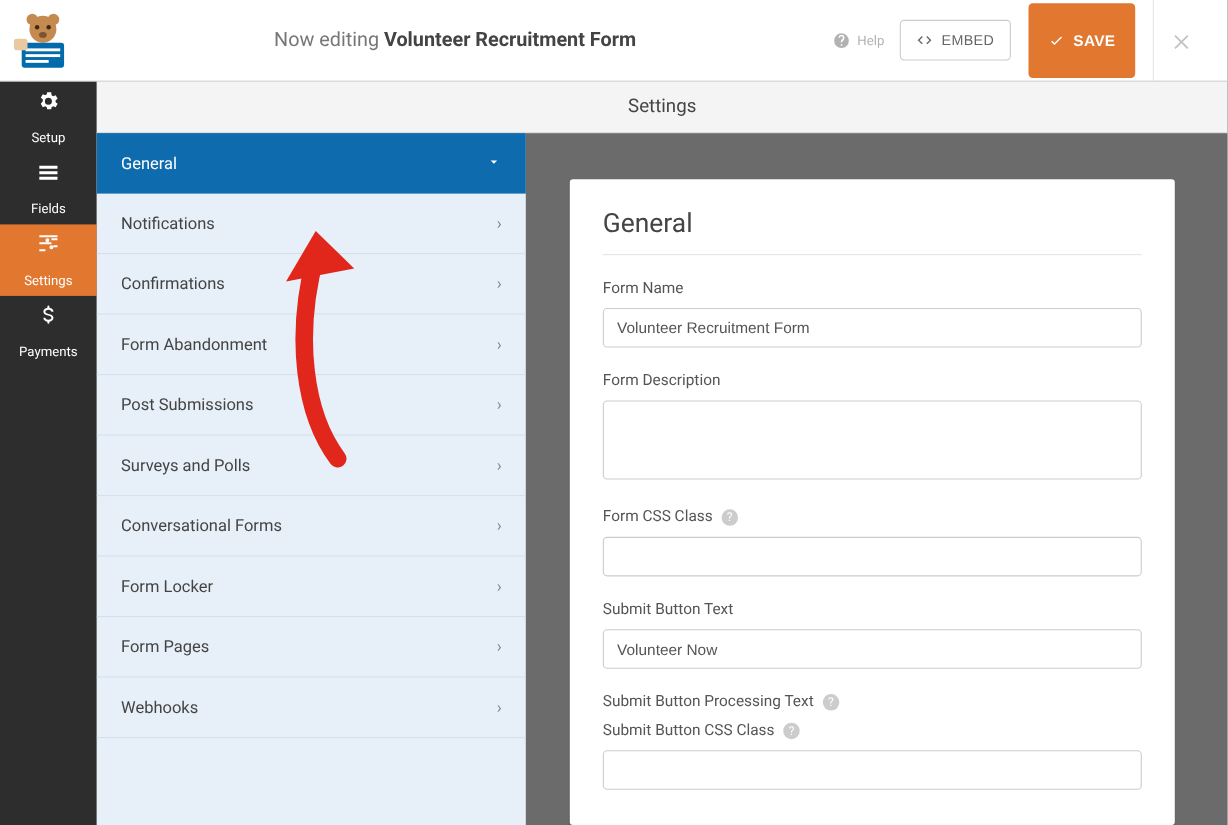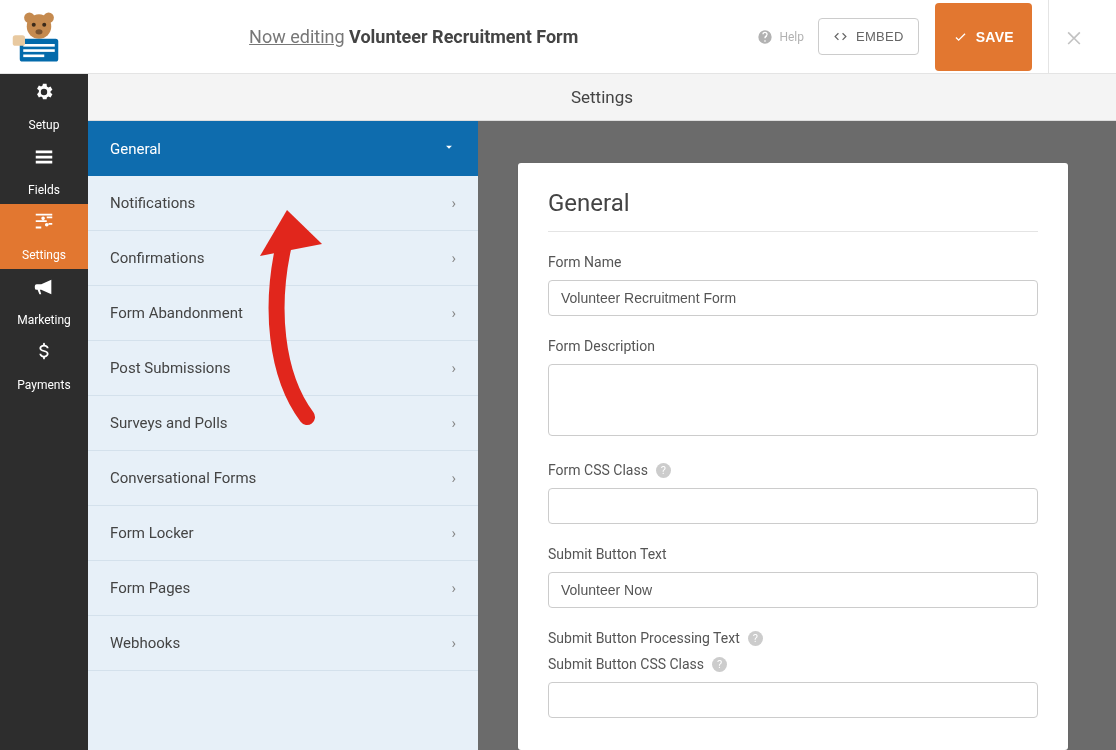--- a/index.html
+++ b/index.html
@@ -16,21 +16,21 @@
   border-bottom: 1px solid #e4e4e4;
   display: flex;
   align-items: center;
   padding: 0 18px 0 8px;
   position: relative;
 }
 .logo {
   width: 62px; height: 60px; display:flex; align-items:center; justify-content:center;
 }
 .title-area { flex:1; text-align:center; font-size:18px; color:#444; }
-.title-light { color:#777; font-weight:400;text-decoration:underline; }
+.title-light { color:#777; font-weight:400; }
 .title-bold { font-weight:700; color:#444; }
 .help { display:flex; align-items:center; gap:6px; color:#b2b2b2; font-size:12px; margin-right:14px; cursor:pointer; }
 .help svg { width:16px; height:16px; fill:#b2b2b2; }
 .embed-btn {
   border:1px solid #ccc; background:#fff; color:#666; font-weight:400;
   font-size:13px; letter-spacing:.3px; padding:10px 14px; border-radius:4px;
   display:flex; align-items:center; gap:8px; margin-right:16px; cursor:pointer;
 }
 .save-btn {
   background:#e27730; color:#fff; border:none; font-weight:700;
@@ -144,26 +144,20 @@
       <span>Fields</span>
     </div>
     <div class="sidenav-item active">
       <svg viewBox="0 0 24 24">
           <path d="M3 17h6v2H3v-2zm0-7h12v2H3v-2zm0-7h18v2H3V3zm14 12v-2h4v2h-4zm-4 0a2 2 0 104 0 2 2 0 00-4 0zM15 8V6h6v2h-6zm-2 0a2 2 0 10-4 0 2 2 0 004 0z"></path>
         </svg>
       <span>Settings</span>
     </div>
     <div class="sidenav-item">
       <svg viewBox="0 0 24 24">
-          <path d="M20 4L9 9H4a2 2 0 00-2 2v2a2 2 0 002 2h1l2 5h2l-1.5-5H9l11 5V4z"></path>
-        </svg>
-      <span>Marketing</span>
-    </div>
-    <div class="sidenav-item">
-      <svg viewBox="0 0 24 24">
           <path d="M12 2a1 1 0 011 1v1.07c2.4.35 4 1.93 4 3.93h-2c0-1-1.12-2-3-2s-3 1-3 2c0 1 .88 1.6 3.2 2.2C14.9 10.9 17 11.8 17 14c0 2-1.6 3.58-4 3.93V19a1 1 0 01-2 0v-1.07C8.6 17.58 7 16 7 14h2c0 1 1.12 2 3 2s3-1 3-2c0-1-.88-1.6-3.2-2.2C9.1 11.1 7 10.2 7 8c0-2 1.6-3.58 4-3.93V3a1 1 0 011-1z"></path>
         </svg>
       <span>Payments</span>
     </div>
   </div>
 
   <div class="content-wrap">
     <div class="tab-header">Settings</div>
 
     <div class="content">

